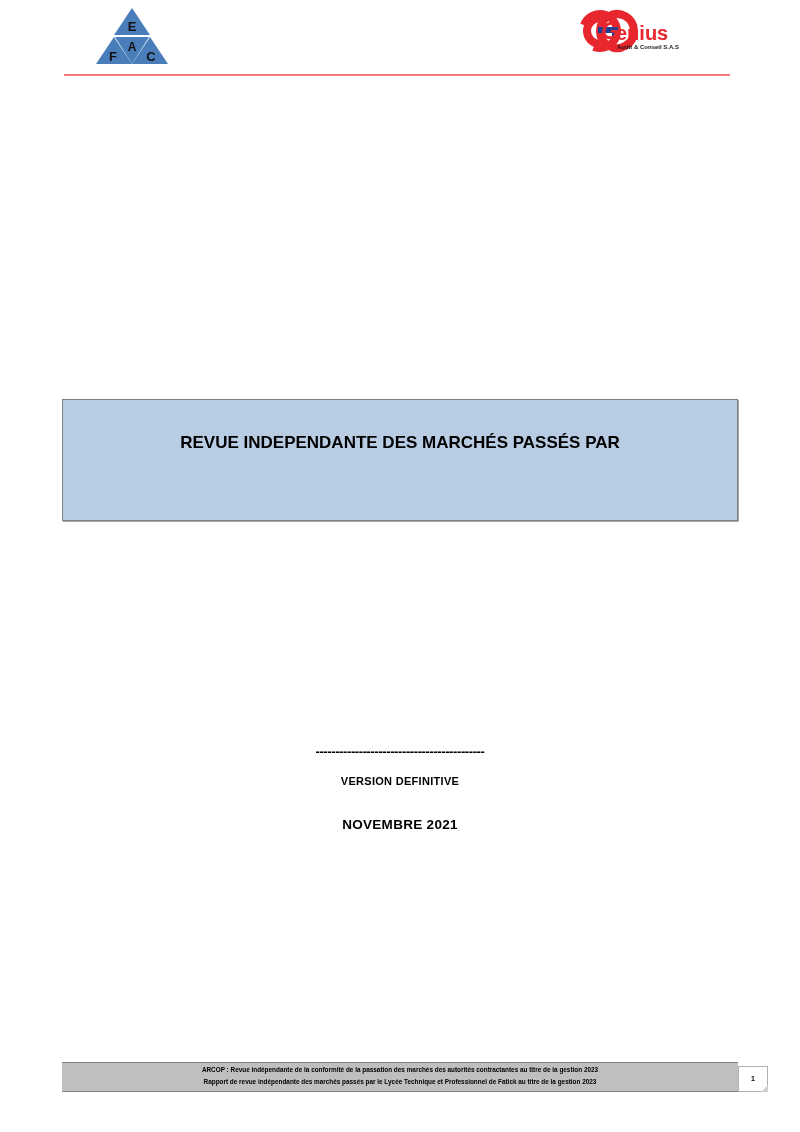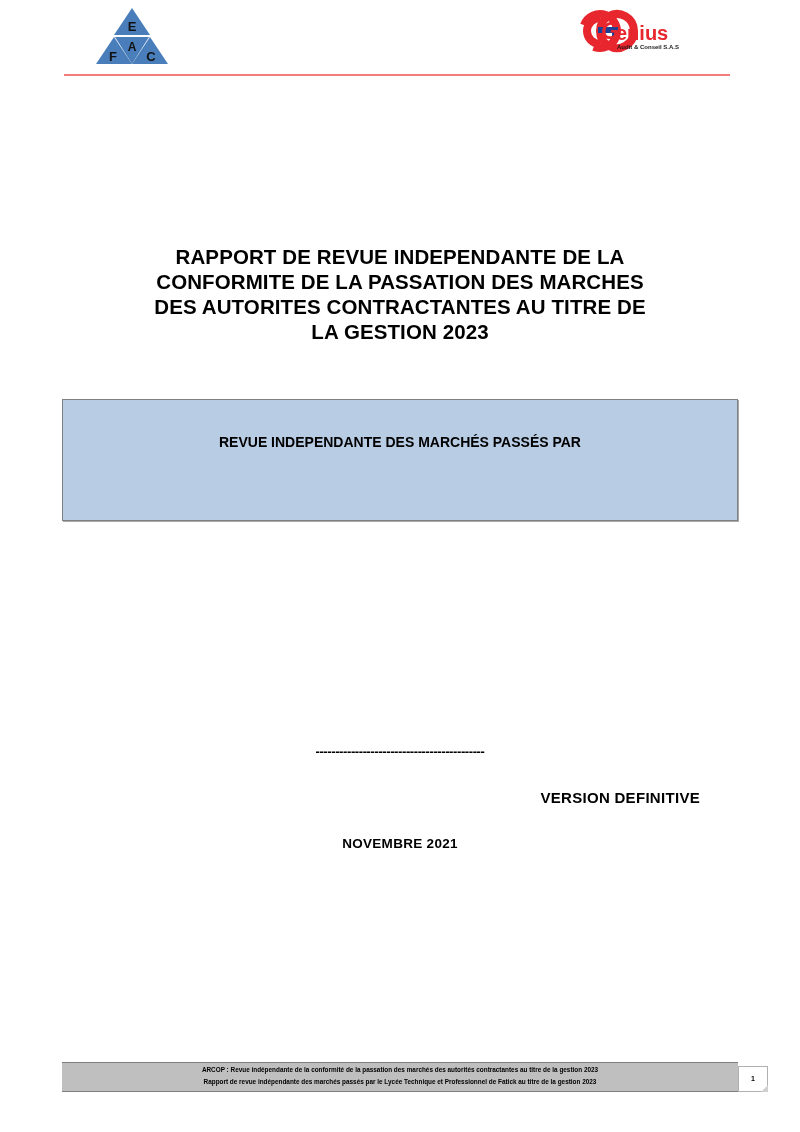--- a/index.html
+++ b/index.html
@@ -96,21 +96,21 @@
     box-sizing: border-box;
     box-shadow: 1px 1px 0 #a9a9a9;
   }
 
   .subject-box-inner {
     position: absolute;
     left: 0;
     top: 31px;
     width: 100%;
     text-align: center;
-    font-size: 14px;
+    font-size: 17px;
     font-weight: bold;
     line-height: 23px;
     color: #000000;
   }
 
   .subject-box-inner .bline {
     display: block;
     white-space: nowrap;
   }
 
@@ -126,26 +126,25 @@
   .dash-rule {
     font-size: 13px;
     font-weight: bold;
     line-height: 16px;
     letter-spacing: -0.4px;
     color: #000000;
     white-space: nowrap;
   }
 
   .version-label {
-    margin-top: 29px;
-    font-size: 15px;
+    margin-top: 15px;
+    font-size: 11px;
     font-weight: bold;
     letter-spacing: 0.3px;
     color: #000000;
-    text-align: right;
   }
 
   .version-date {
     margin-top: 30px;
     font-size: 13.5px;
     font-weight: bold;
     letter-spacing: 0.3px;
     color: #000000;
   }
 
@@ -253,26 +252,20 @@
 
         <text x="33" y="33" font-family="Liberation Sans, sans-serif" font-size="23" font-weight="bold" font-style="italic" fill="#e8262d">G</text>
         <text x="48" y="34" font-family="Liberation Sans, sans-serif" font-size="20" font-weight="bold" fill="#e8262d">enius</text>
         <text x="49" y="43" font-family="Liberation Sans, sans-serif" font-size="6" font-weight="bold" fill="#1a1a1a">Audit &amp; Conseil S.A.S</text>
       </svg>
     </div>
 
     <div class="header-rule"></div>
   </div>
 
-  <div class="doc-title">
-    <span class="tline">RAPPORT DE REVUE INDEPENDANTE DE LA</span>
-    <span class="tline">CONFORMITE DE LA PASSATION DES MARCHES</span>
-    <span class="tline">DES AUTORITES CONTRACTANTES AU TITRE DE</span>
-    <span class="tline">LA GESTION 2023</span>
-  </div>
 
   <div class="subject-box">
     <div class="subject-box-inner">
       <span class="bline">REVUE INDEPENDANTE DES MARCHÉS PASSÉS PAR</span>
     </div>
   </div>
 
   <div class="version-block">
     <div class="dash-rule">-------------------------------------------</div>
     <div class="version-label">VERSION DEFINITIVE</div>

